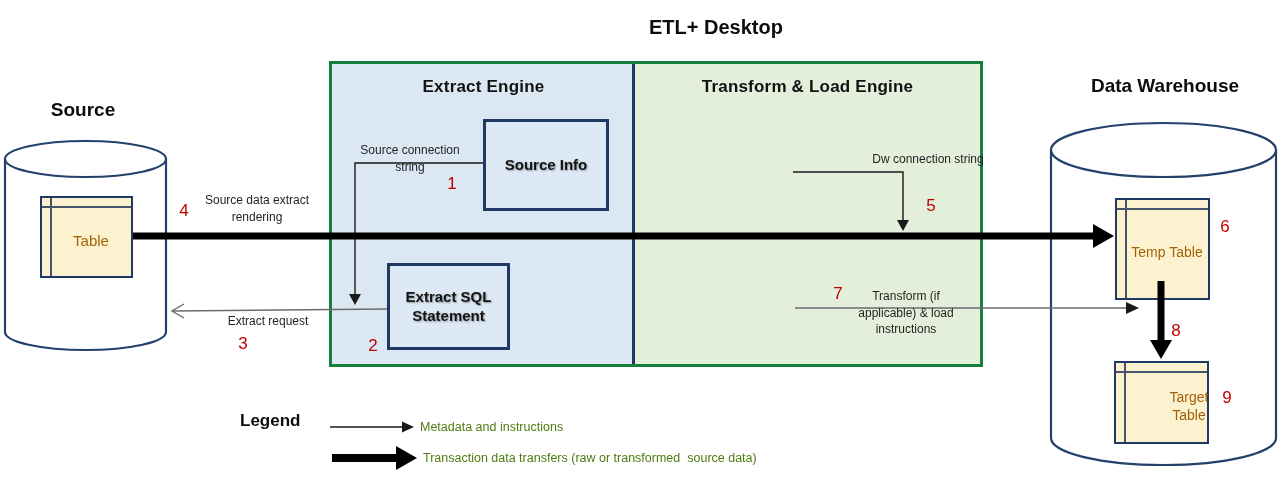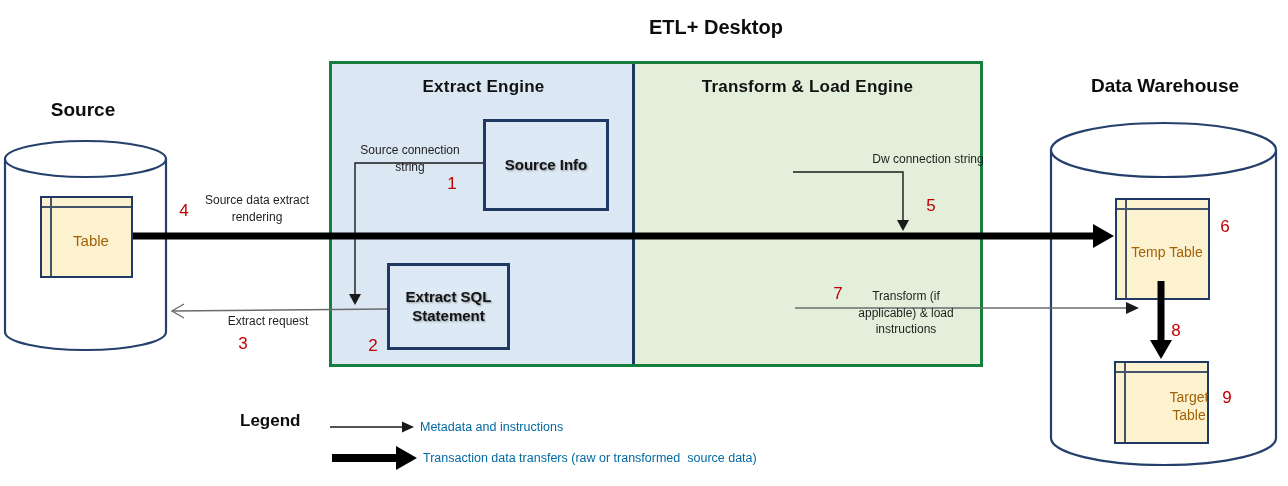--- a/index.html
+++ b/index.html
@@ -68,21 +68,21 @@
   #n3 { left:231px; top:334px; }
   #n4 { left:172px; top:201px; }
   #n5 { left:919px; top:196px; }
   #n6 { left:1213px; top:217px; }
   #n7 { left:826px; top:284px; }
   #n8 { left:1164px; top:321px; }
   #n9 { left:1215px; top:388px; }
 
   
   #legend-title { left:240px; top:411px; width:80px; font-size:17px; text-align:left; }
-  .legend-label { position:absolute; font-size:12.5px; color:#0369a1; white-space:pre-wrap; }
+  .legend-label { position:absolute; font-size:12.5px; color:#4d7c0f; white-space:pre-wrap; }
   #legend-thin-label { left:420px; top:420px; }
   #legend-thick-label { left:423px; top:451px; }
 </style>
 </head>
 <body>
 
 <div id="stage">
 
   <svg class="layer" width="1288" height="486">
     <g>

